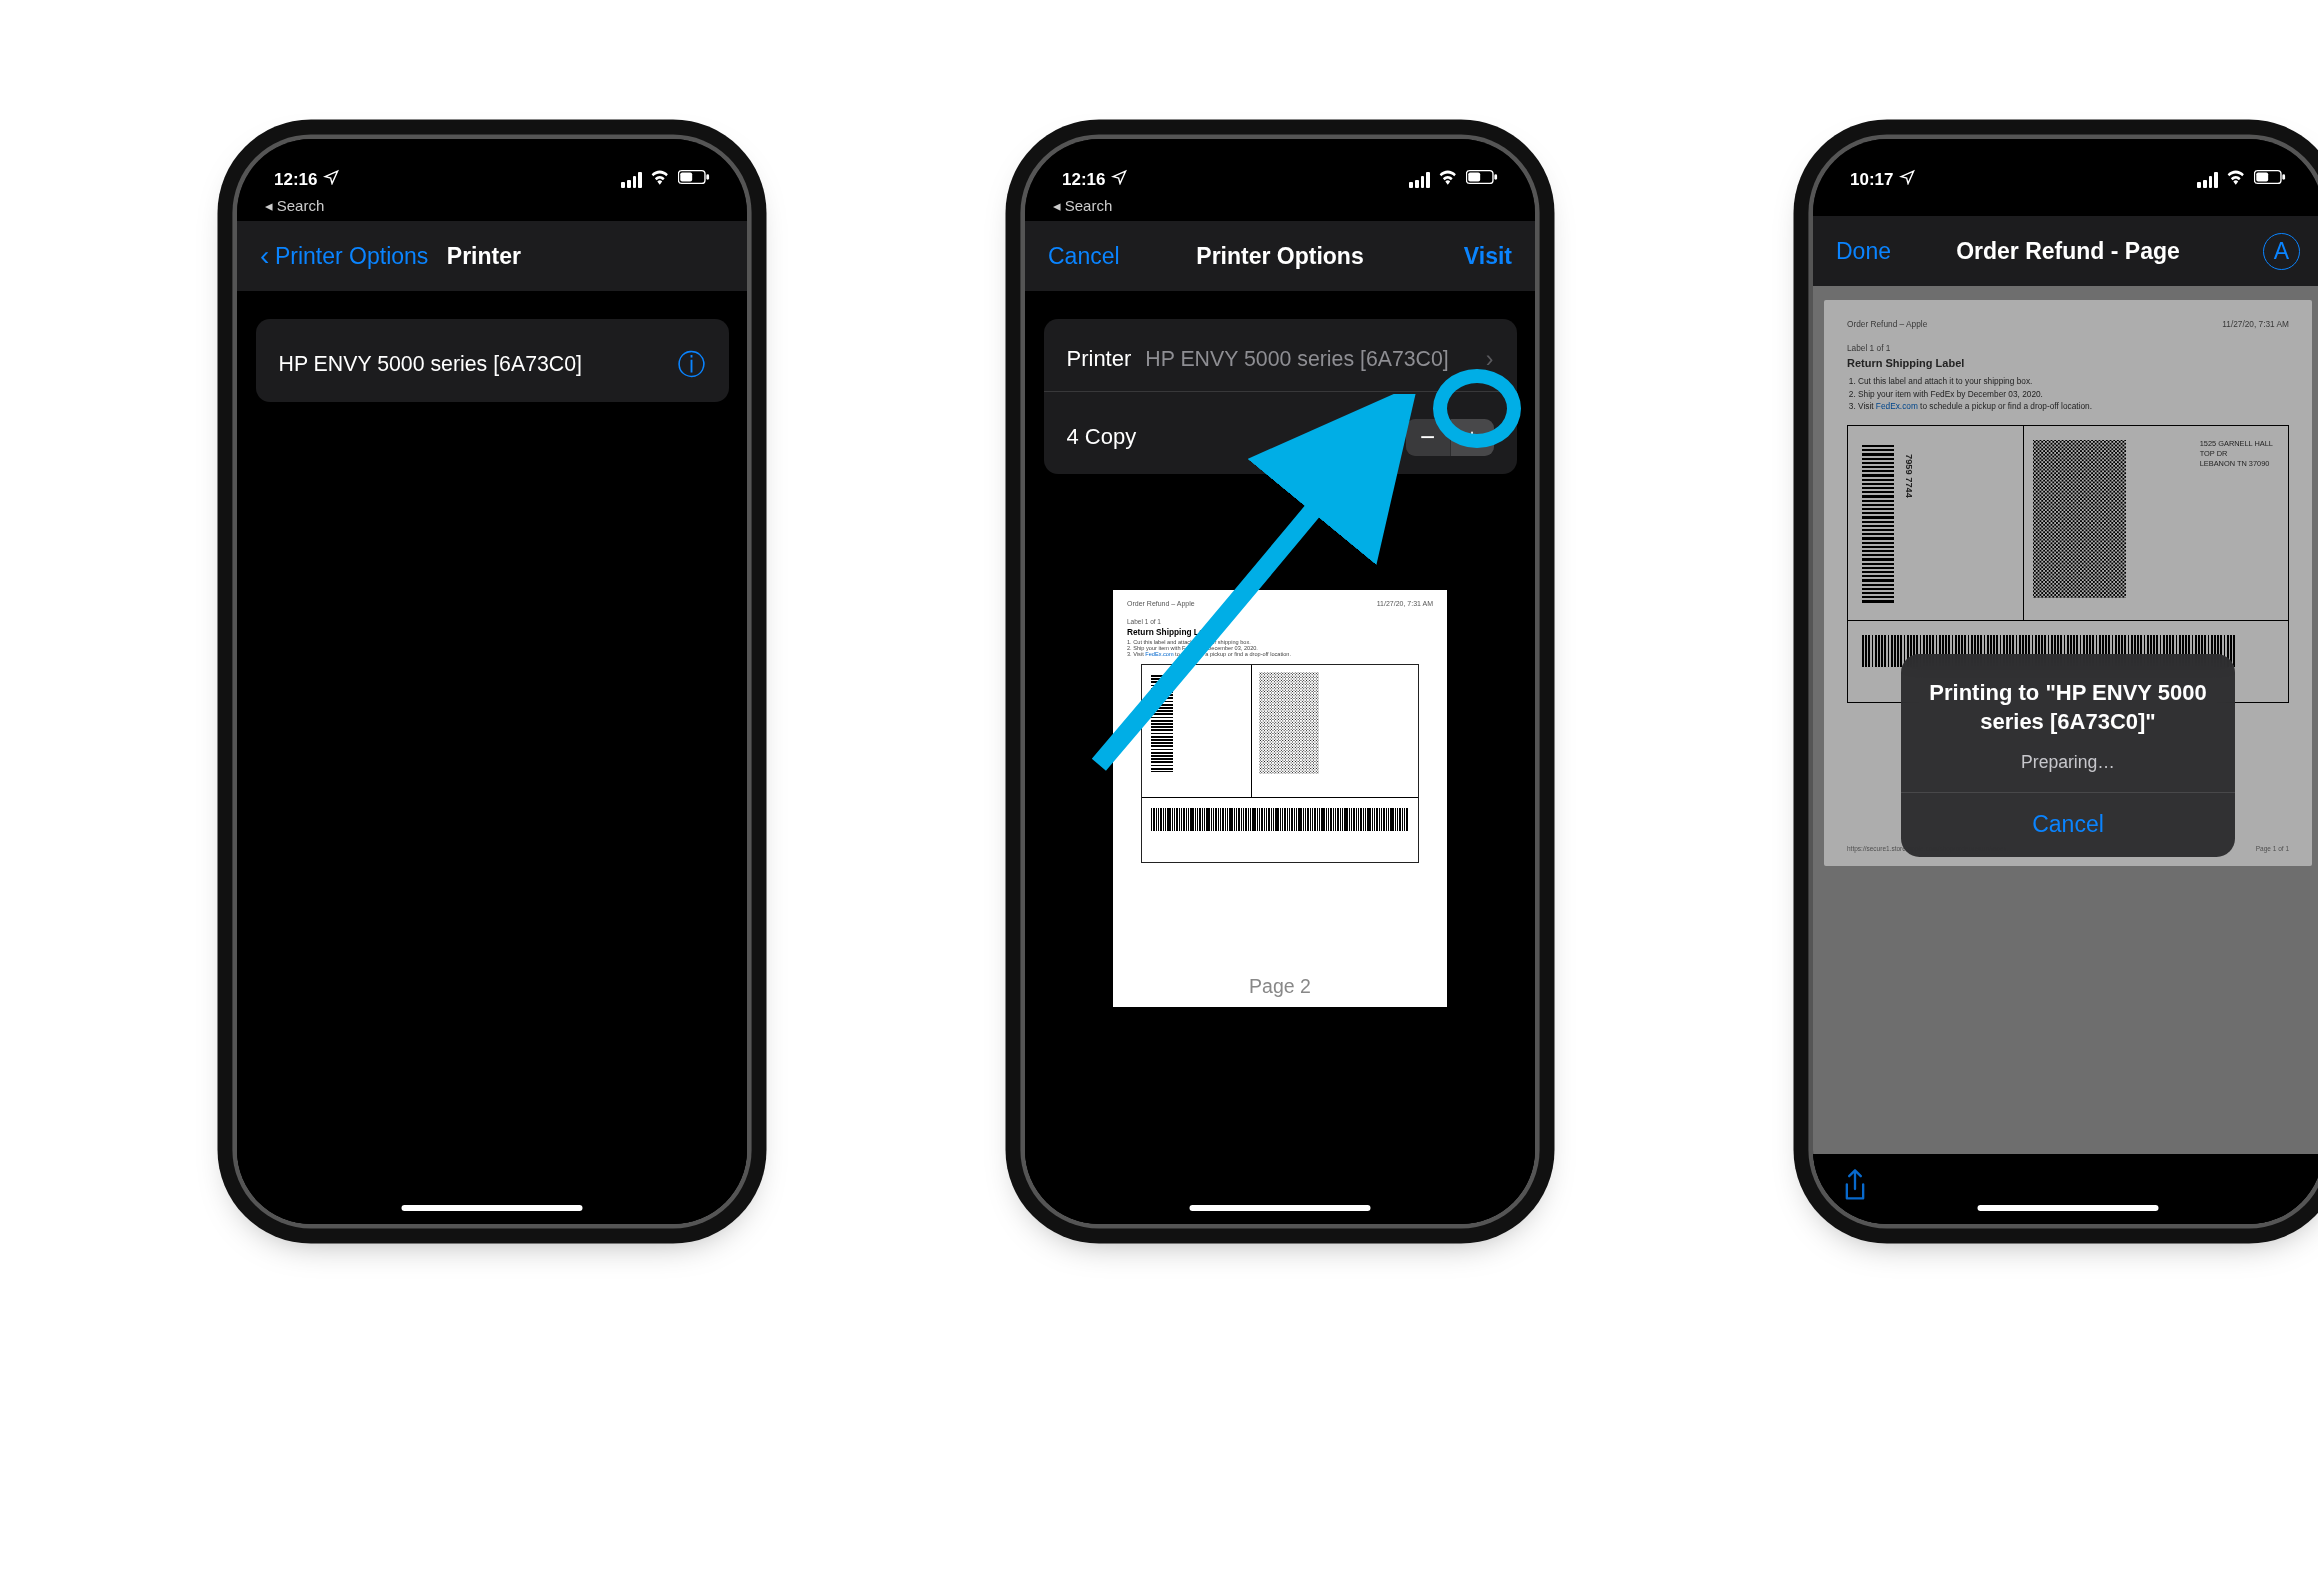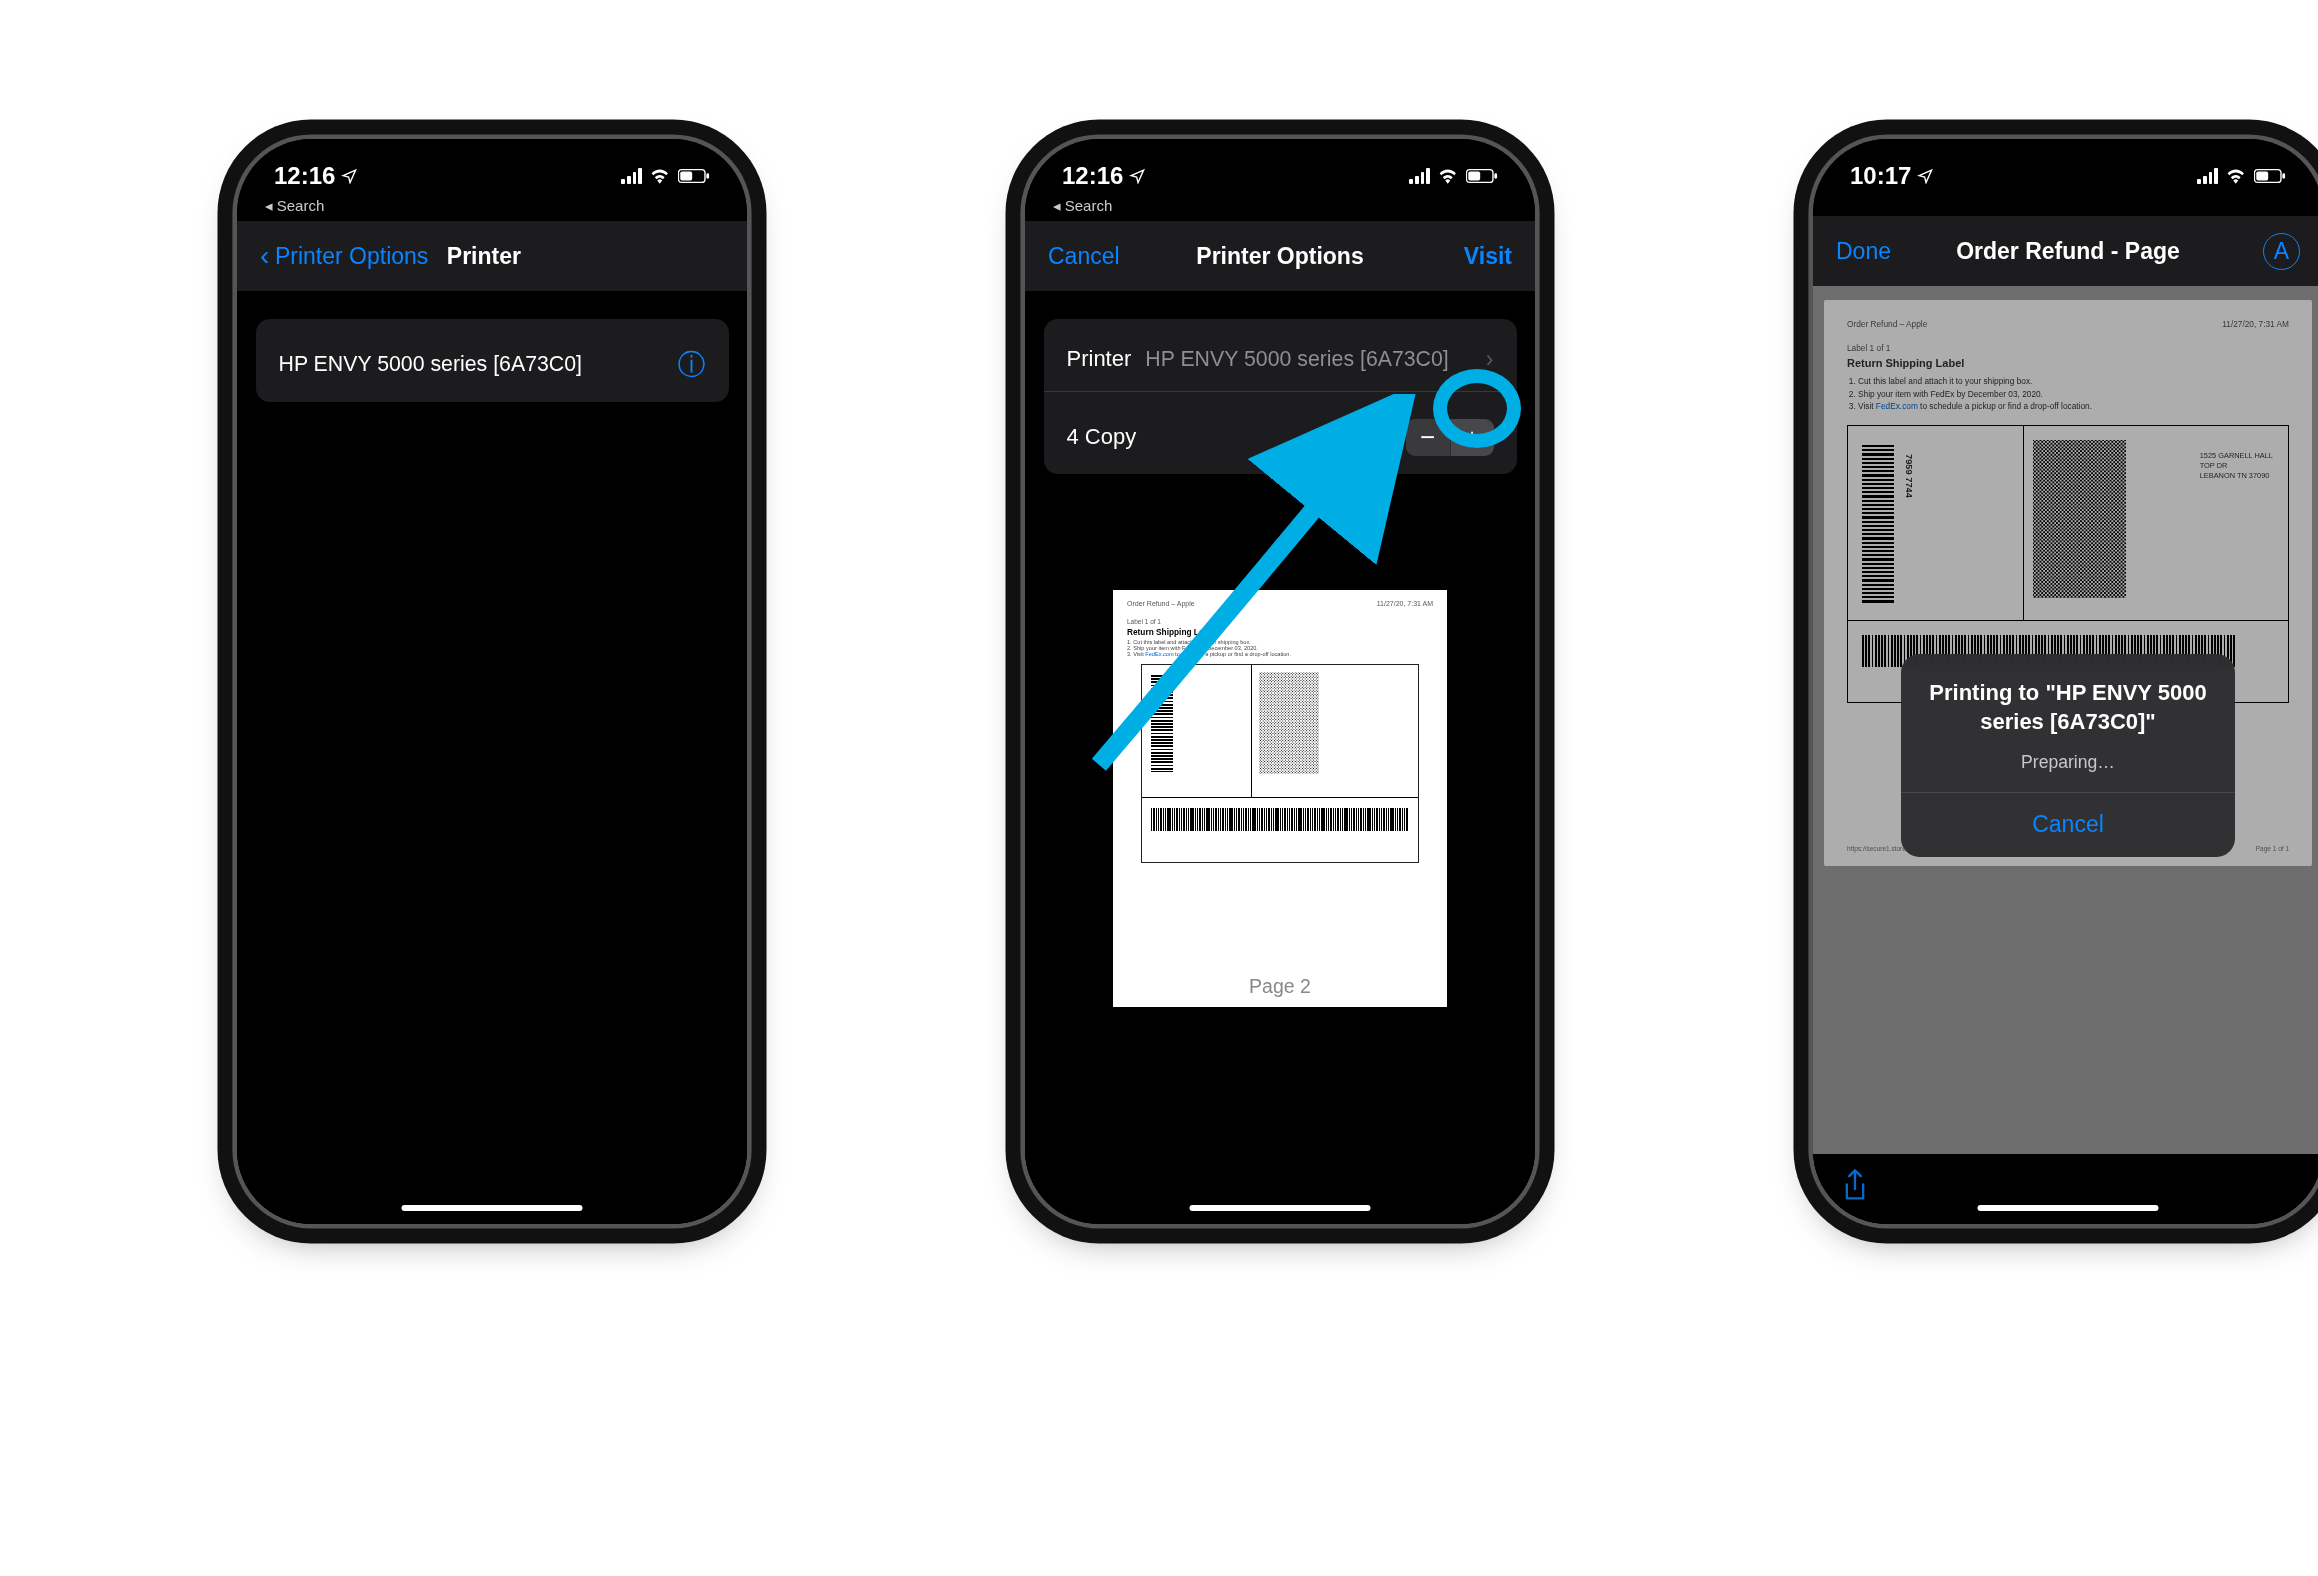--- a/index.html
+++ b/index.html
@@ -1,20 +1,20 @@
 <!DOCTYPE html>
 <html style="font-size:7.4px"><head>
 <meta charset="utf-8">
 <style>
   * { margin:0; padding:0; box-sizing:border-box; font-family:-apple-system,BlinkMacSystemFont,"SF Pro Text","Helvetica Neue",Arial,sans-serif; }
   body { background:#fff; width:2560px; height:1577px; display:flex; justify-content:center; align-items:flex-start; padding-top:139px; gap:278px; }
   .phone-frame { width:510px; height:1085px; border-radius:74px; background:#1b1b1c; box-shadow:0 0 0 4.6px #555, 0 0 0 19.5px #111, 0 14px 37px rgba(0,0,0,.4); position:relative; overflow:hidden; }
   .notch { position:absolute; top:0; left:50%; transform:translateX(-50%); width:241px; height:44px; background:#000; border-radius:0 0 32px 32px; z-index:50; }
   .screen { position:absolute; inset:0; background:#000; display:flex; flex-direction:column; }
-  .status-bar { height:56px; display:flex; justify-content:space-between; align-items:flex-end; padding:0 37px 4.6px 37px; color:#fff; font-size:24px; font-weight:600; }
+  .status-bar { height:56px; display:flex; justify-content:space-between; align-items:flex-end; padding:0 37px 4.6px 37px; color:#fff; font-size:17px; font-weight:600; }
   .status-left { display:flex; align-items:center; gap:5.6px; }
   .loc-icon { display:inline-block; }
   .status-right { display:flex; align-items:center; gap:8.3px; }
   .signal-bars { display:inline-flex; align-items:flex-end; gap:1.9px; }
   .signal-bars span { width:3.7px; background:#fff; border-radius:0.9px; }
   .signal-bars span:nth-child(1){height:5.6px}.signal-bars span:nth-child(2){height:8.3px}.signal-bars span:nth-child(3){height:12px}.signal-bars span:nth-child(4){height:16px}
   .wifi-icon,.battery-icon{display:inline-block}
   .back-breadcrumb { font-size:15px; color:#ccc; padding:1.9px 28px 6.5px; }
   .nav-bar { height:70px; background:#1c1c1e; display:flex; align-items:center; padding:0 23px; position:relative; }
   .nav-left { color:#0a84ff; font-size:23px; display:flex; align-items:center; gap:5.6px; }
@@ -53,21 +53,21 @@
   .doc-list li { font-size:8.3px; color:#333; margin-bottom:2.8px; list-style:decimal; margin-left:11px; }
   .doc-list li span.link { color:#06c; }
   .label-box { margin-top:14px; height:278px; border:0.5px solid #000; position:relative; background:#fff; }
   .label-left { position:absolute; left:0; top:0; width:40%; height:70%; border-right:0.5px solid #000; }
   .label-right { position:absolute; right:0; top:0; width:60%; height:70%; }
   .barcode-v { position:absolute; left:14px; top:18.5px; width:32px; height:158px; background:repeating-linear-gradient(to bottom,#000 0 2.3px,#fff 2.3px 4.2px); }
   .label-num { position:absolute; left:56px; top:28px; font-size:9.3px; writing-mode:vertical-rl; font-weight:700; }
   .qr { position:absolute; left:9.3px; top:14px; width:93px; height:158px; background:
         radial-gradient(#000 30%, transparent 31%) 0 0/3.7px 3.7px,
         radial-gradient(#000 30%, transparent 31%) 1.9px 1.9px/3.7px 3.7px; }
-  .addr { position:absolute; right:9.3px; top:25px; font-size:7.4px; line-height:1.3; text-align:left; width:79px; }
+  .addr { position:absolute; right:9.3px; top:13px; font-size:7.4px; line-height:1.3; text-align:left; width:79px; }
   .label-bot { position:absolute; left:0; bottom:0; right:0; height:30%; border-top:0.5px solid #000; }
   .barcode-h { position:absolute; left:14px; top:14px; width:85%; height:32px; background:repeating-linear-gradient(to right,#000 0 1.9px,#fff 1.9px 3.2px); }
   .doc-url { position:absolute; bottom:14px; left:23px; right:23px; display:flex; justify-content:space-between; font-size:6.5px; color:#777; }
   
   .alert-backdrop { position:absolute; inset:0; background:rgba(0,0,0,.2); display:flex; align-items:center; justify-content:center; }
   .alert { width:334px; background:rgba(44,44,46,.96); border-radius:18.5px; overflow:hidden; backdrop-filter:blur(9.3px); }
   .alert-body { padding:25.5px 28px 18.5px; text-align:center; }
   .alert-title { color:#fff; font-size:22px; font-weight:600; line-height:1.3; }
   .alert-msg { color:#c7c7cc; font-size:17.6px; margin-top:16px; }
   .alert-btn { border-top:0.5px solid #48484a; text-align:center; padding:18.5px 0; color:#0a84ff; font-size:23px; }

